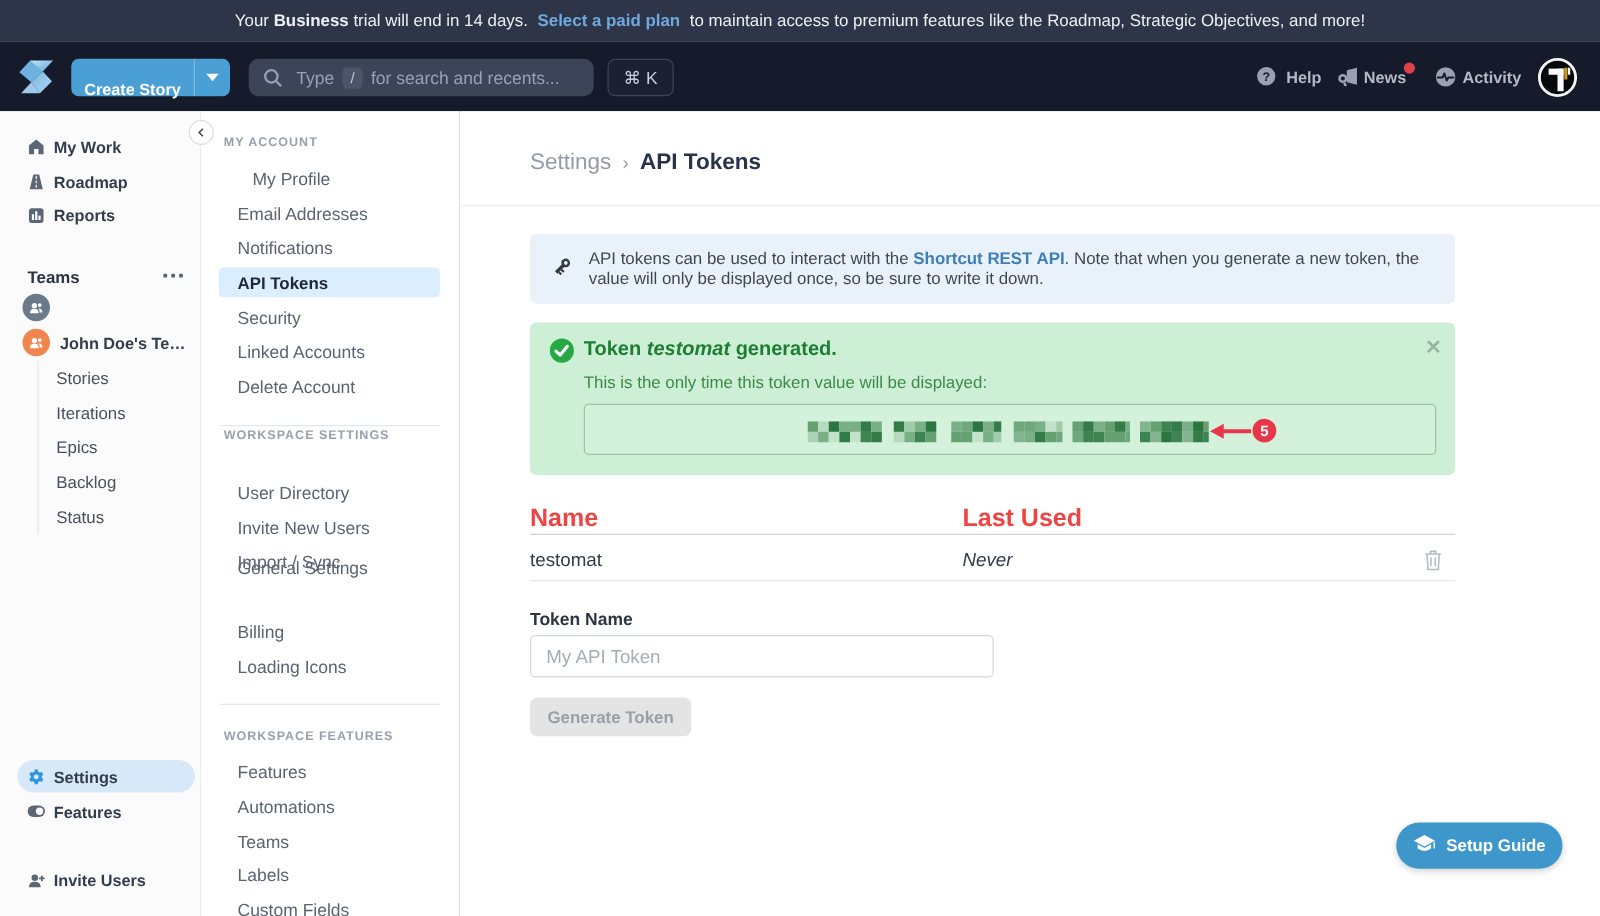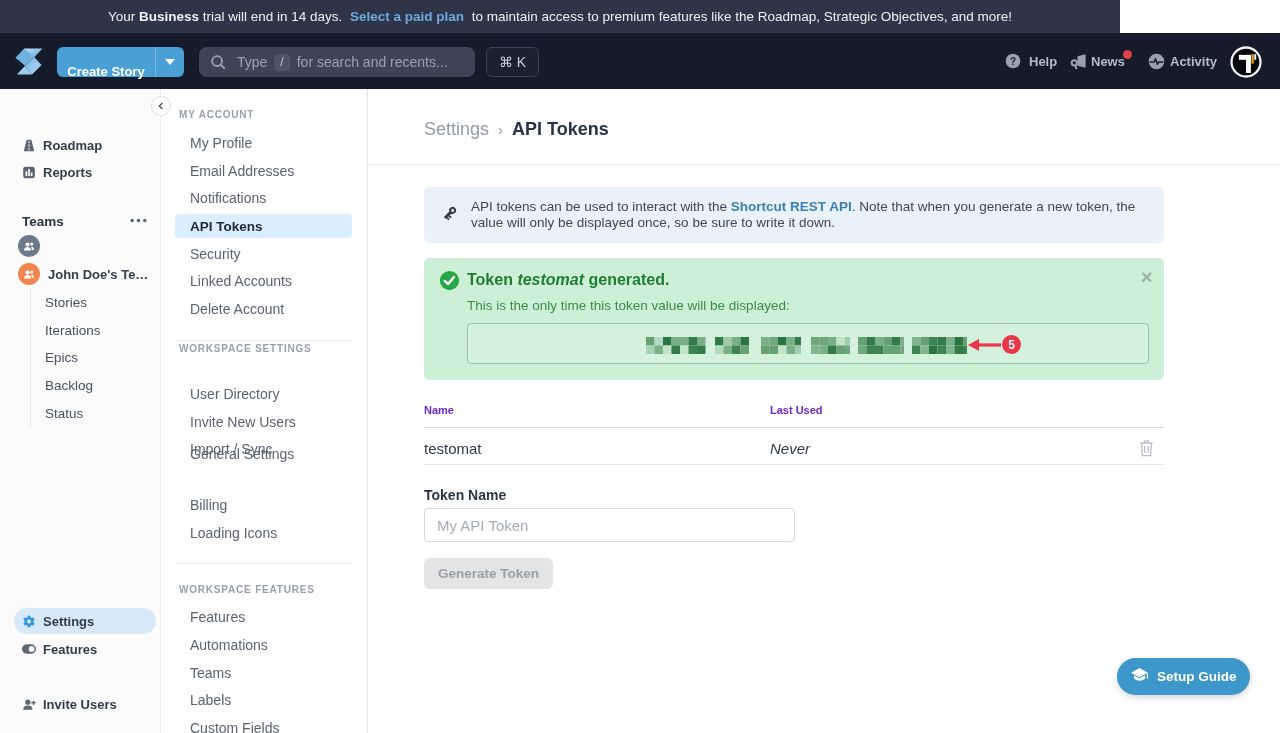--- a/index.html
+++ b/index.html
@@ -1,19 +1,19 @@
 <!DOCTYPE html>
 <html><head>
 <meta charset="utf-8">
 <style>
 * { margin:0; padding:0; box-sizing:border-box; }
 html,body { width:1280px; height:733px; overflow:hidden; }
 body { font-family:"Liberation Sans", sans-serif; background:#fff; position:relative; }
 
-.banner { position:absolute; left:0; top:0; width:1120px; height:33px; background:#2f3548;
+.banner { position:absolute; left:0; top:0; width:1280px; height:33px; background:#2f3548;
   color:#eef0f4; font-size:13.5px; display:flex; align-items:center; justify-content:center; }
 .banner b { font-weight:700; }
 .banner .lnk { color:#6ea9dd; font-weight:700; margin:0 4px; }
 
 .header { position:absolute; left:0; top:33px; width:1280px; height:56px; background:#161b2b; }
 .logo { position:absolute; left:14px; top:14px; }
 .createbtn { position:absolute; left:57px; top:14px; width:127px; height:30px; background:#4aa0d5;
   border-radius:6px; display:flex; align-items:center; color:#fff; font-size:14.5px; font-weight:700; }
 .createbtn { font-size:13px; }
 .createbtn .txt { position:absolute; left:0; top:0; width:98px; height:48px; display:flex; align-items:center; justify-content:center; white-space:nowrap; }
@@ -76,21 +76,21 @@
 .greenbox .chk { position:absolute; left:15px; top:12px; }
 .greenbox .title { position:absolute; left:43px; top:13px; font-size:16px; font-weight:700; color:#1e7d33; }
 .greenbox .title i { font-style:italic; }
 .greenbox .sub { position:absolute; left:43px; top:40px; font-size:13.5px; color:#3c8a4a;text-align:center; }
 .greenbox .close { position:absolute; left:716px; top:10px; font-size:16px; font-weight:700; color:#9cb3a2; }
 .tokbox { position:absolute; left:43px; top:65px; width:682px; height:41px; background:#d3f1db;
   border:1px solid #9fc3a8; border-radius:4px; }
 .anncircle { position:absolute; left:534px; top:11px; width:19px; height:19px; border-radius:50%;
   background:#e8374a; color:#fff; font-size:12px; font-weight:700; display:flex; align-items:center; justify-content:center;}
 
-.thead { position:absolute; font-size:11px; font-weight:700; color:#6d28d9; }
+.thead { position:absolute; font-size:20px; font-weight:700; color:#ef4444; }
 .hr1 { position:absolute; left:424px; top:427px; width:740px; height:1px; background:#cfd2d6; }
 .hr2 { position:absolute; left:424px; top:464px; width:740px; height:1px; background:#e5e7ea; }
 .cell { position:absolute; font-size:15px; color:#333a47; }
 .trash { position:absolute; left:1138px; top:439px; }
 .toklabel { position:absolute; left:424px; top:487px; font-size:14px; font-weight:700; color:#2e3542; }
 .tokinput { position:absolute; left:424px; top:508px; width:371px; height:34px; border:1px solid #d6d9dd;
   border-radius:4px; display:flex; align-items:center; color:#a8adb5; font-size:15px; padding-left:12px; }
 .genbtn { position:absolute; left:424px; top:558px; width:129px; height:31px; background:#e4e4e5;
   border-radius:6px; display:flex; align-items:center; justify-content:center; color:#9aa0a7;
   font-size:13.5px; font-weight:700; }
@@ -161,20 +161,28 @@
     <circle cx="16" cy="16" r="15.8" fill="#07080c"></circle>
     <circle cx="16" cy="16" r="14.5" fill="none" stroke="#f2f4f6" stroke-width="2.3"></circle>
     <rect x="8.9" y="8.9" width="12" height="4.9" fill="#fafafa"></rect>
     <rect x="16" y="8.9" width="4.9" height="18.1" fill="#fafafa"></rect>
     <rect x="21.4" y="8.2" width="2.5" height="9.4" fill="#d49a1a"></rect>
     <rect x="24.3" y="8.2" width="1.9" height="5.6" fill="#fafafa"></rect>
   </svg>
 </div>
 
 <div class="side1">
+  <div class="s1item" style="top:14.5px;">
+      <span class="ic">
+    <svg width="15" height="15" viewBox="0 0 24 24" fill="#5d6673">
+          <path d="M12 2 L22 10 L22 22 L15 22 L15 15 L9 15 L9 22 L2 22 L2 10 Z"></path>
+        </svg>
+    </span>
+      <span class="tx">My Work</span>
+    </div>
   <div class="s1item" style="top:42px;">
       <span class="ic">
     <svg width="15" height="15" viewBox="0 0 24 24" fill="#5d6673">
           <path d="M8 2 L16 2 L21 22 L3 22 Z M11.2 4 L12.8 4 L12.8 8 L11.2 8 Z M11.2 10 L12.8 10 L12.8 14 L11.2 14 Z M11.2 16 L12.8 16 L12.8 20 L11.2 20 Z" fill-rule="evenodd"></path>
         </svg>
     </span>
       <span class="tx">Roadmap</span>
     </div>
   <div class="s1item" style="top:69.7px;">
       <span class="ic">
@@ -243,21 +251,21 @@
           <path d="M2 21 Q2 13.5 10 13.5 Q18 13.5 18 21 Z"></path>
           <rect x="18.5" y="5" width="2.4" height="8" rx="1"></rect>
           <rect x="15.7" y="7.8" width="8" height="2.4" rx="1"></rect>
         </svg>
     </span>
       <span class="tx">Invite Users</span>
     </div>
 </div>
 <div class="side2"></div>
 <div class="s2hdr" style="top:107px;">MY ACCOUNT</div>
-<div class="s2item" style="top:129px;">My Profile</div>
+<div class="s2item" style="top:129px;margin-left:12px;">My Profile</div>
 <div class="s2item" style="top:156.5px;">Email Addresses</div>
 <div class="s2item" style="top:184px;">Notifications</div>
 <div class="s2active"></div>
 <div class="s2item act" style="top:212px;">API Tokens</div>
 <div class="s2item" style="top:239.5px;">Security</div>
 <div class="s2item" style="top:267px;">Linked Accounts</div>
 <div class="s2item" style="top:295px;">Delete Account</div>
 <div class="s2div" style="top:340px;"></div>
 <div class="s2hdr" style="top:341px;">WORKSPACE SETTINGS</div>
 <div class="s2item" style="top:380px;">User Directory</div>

